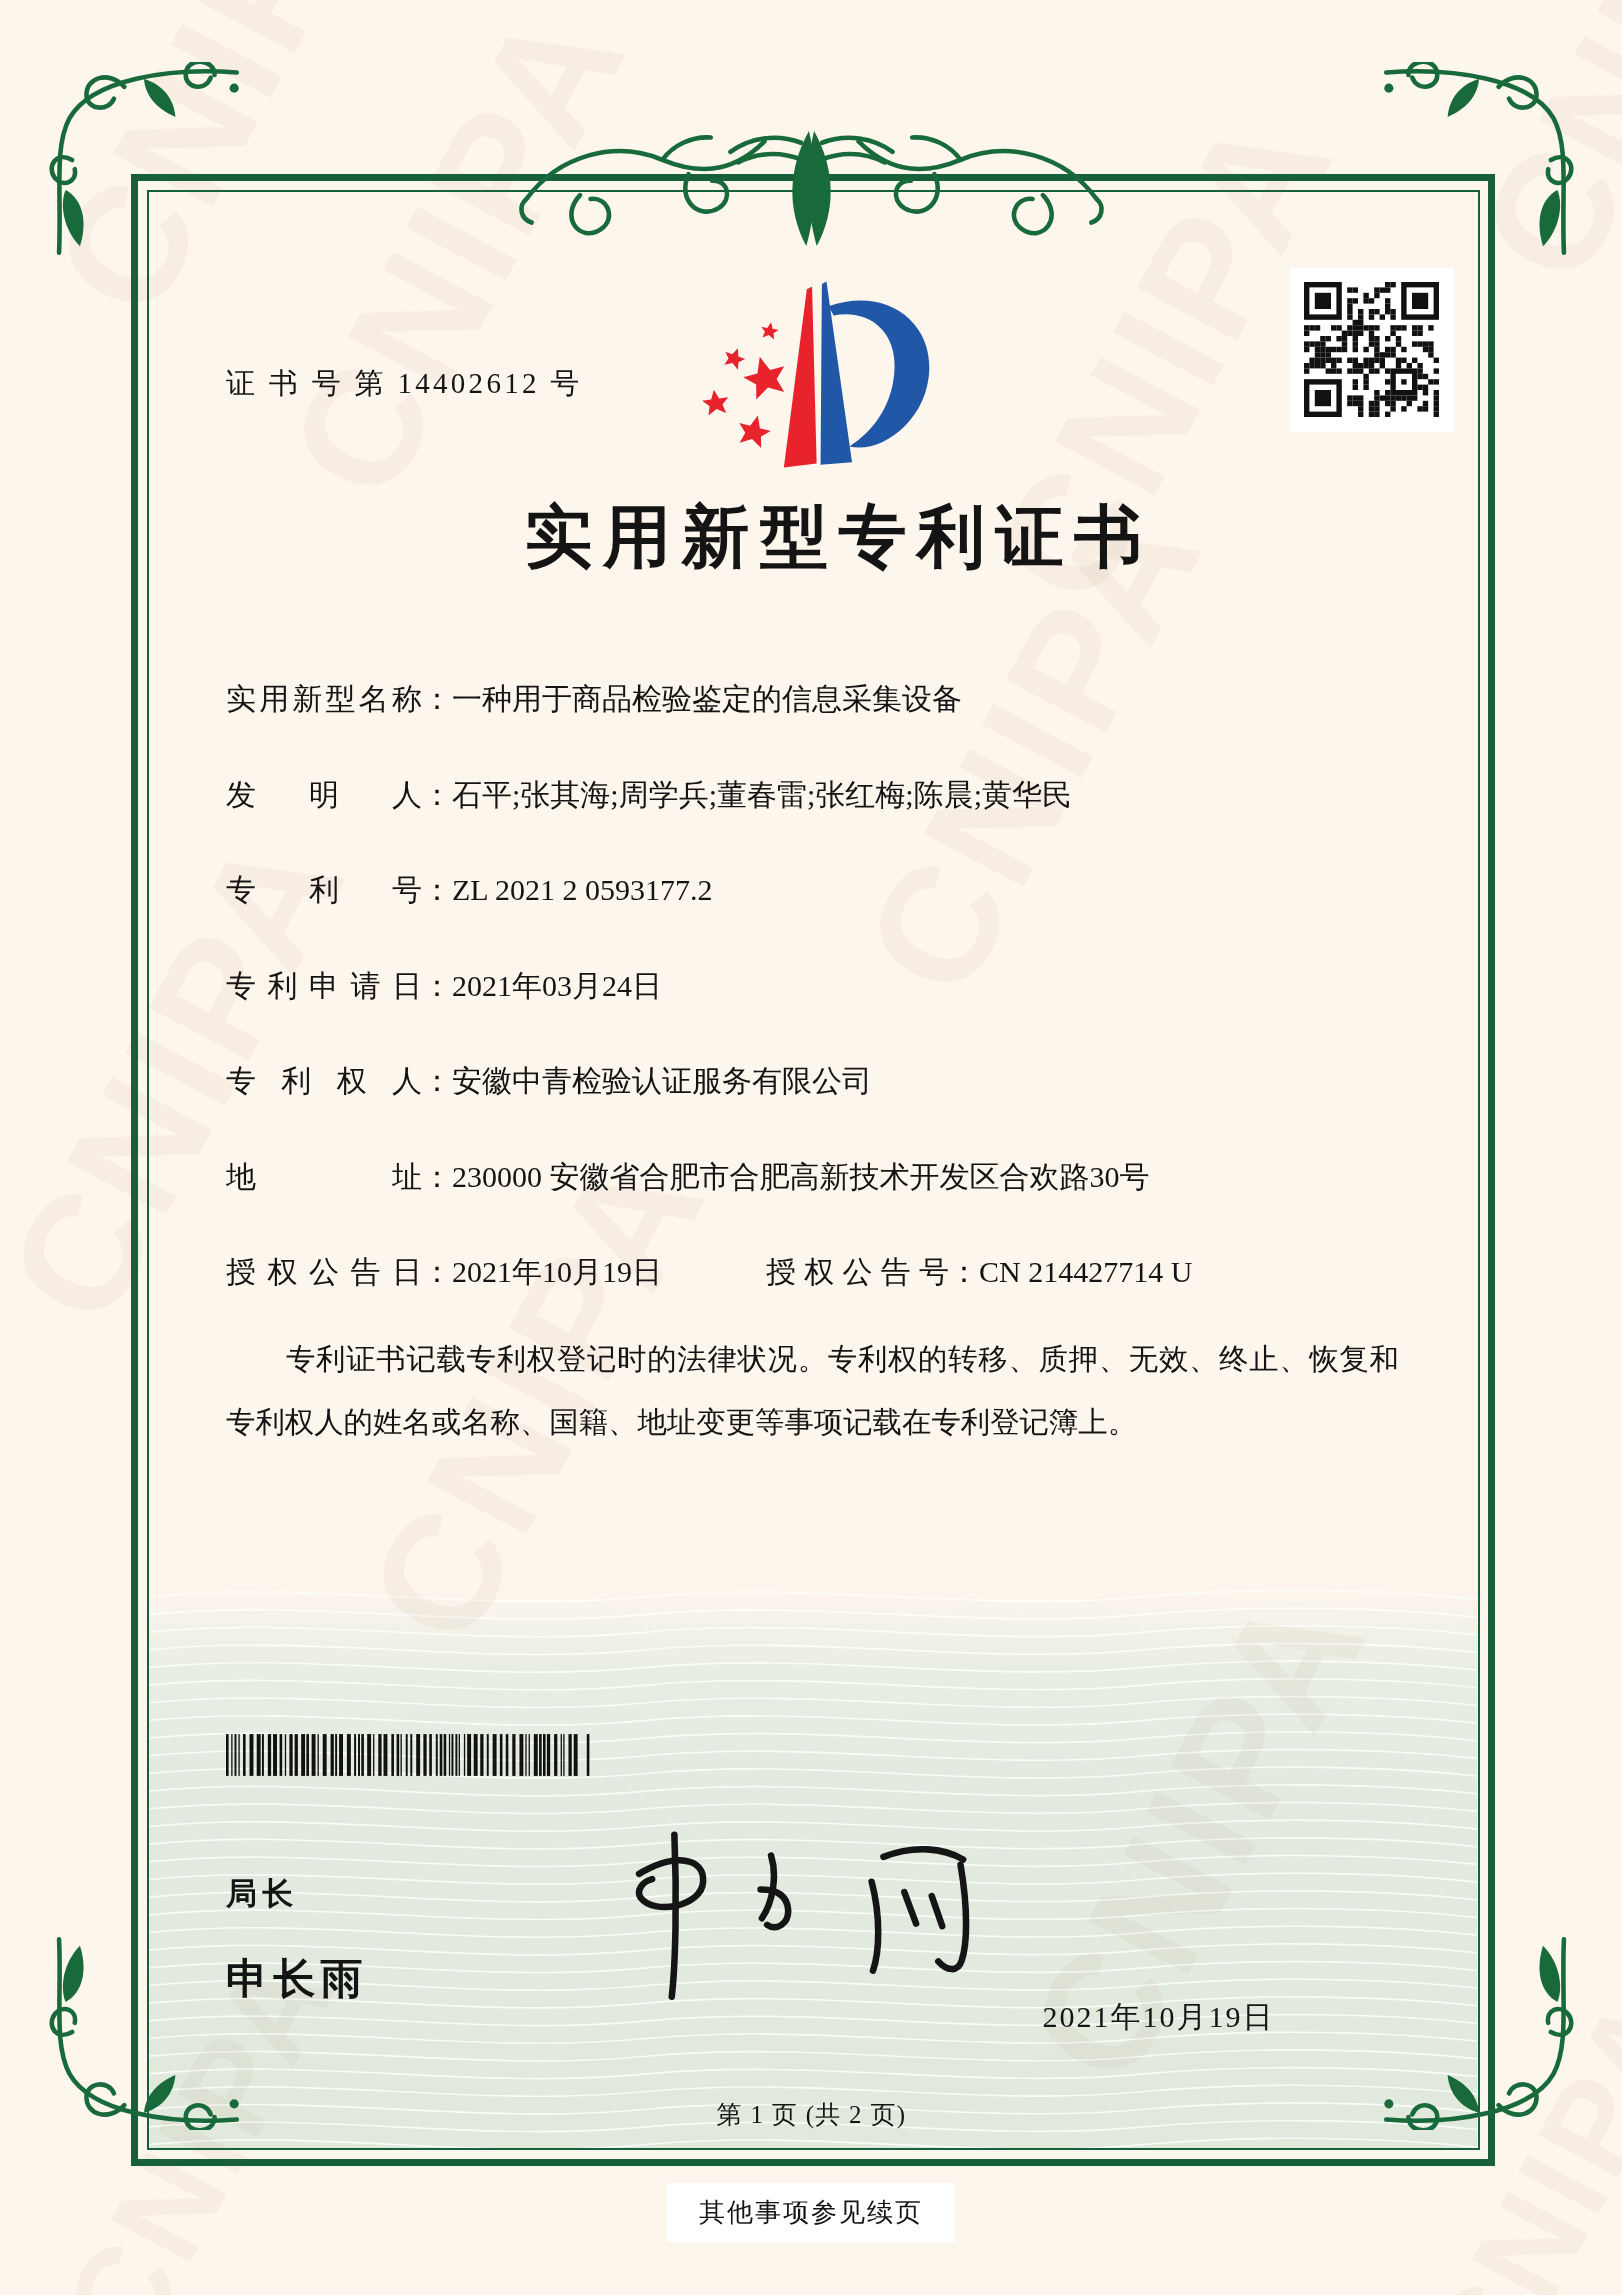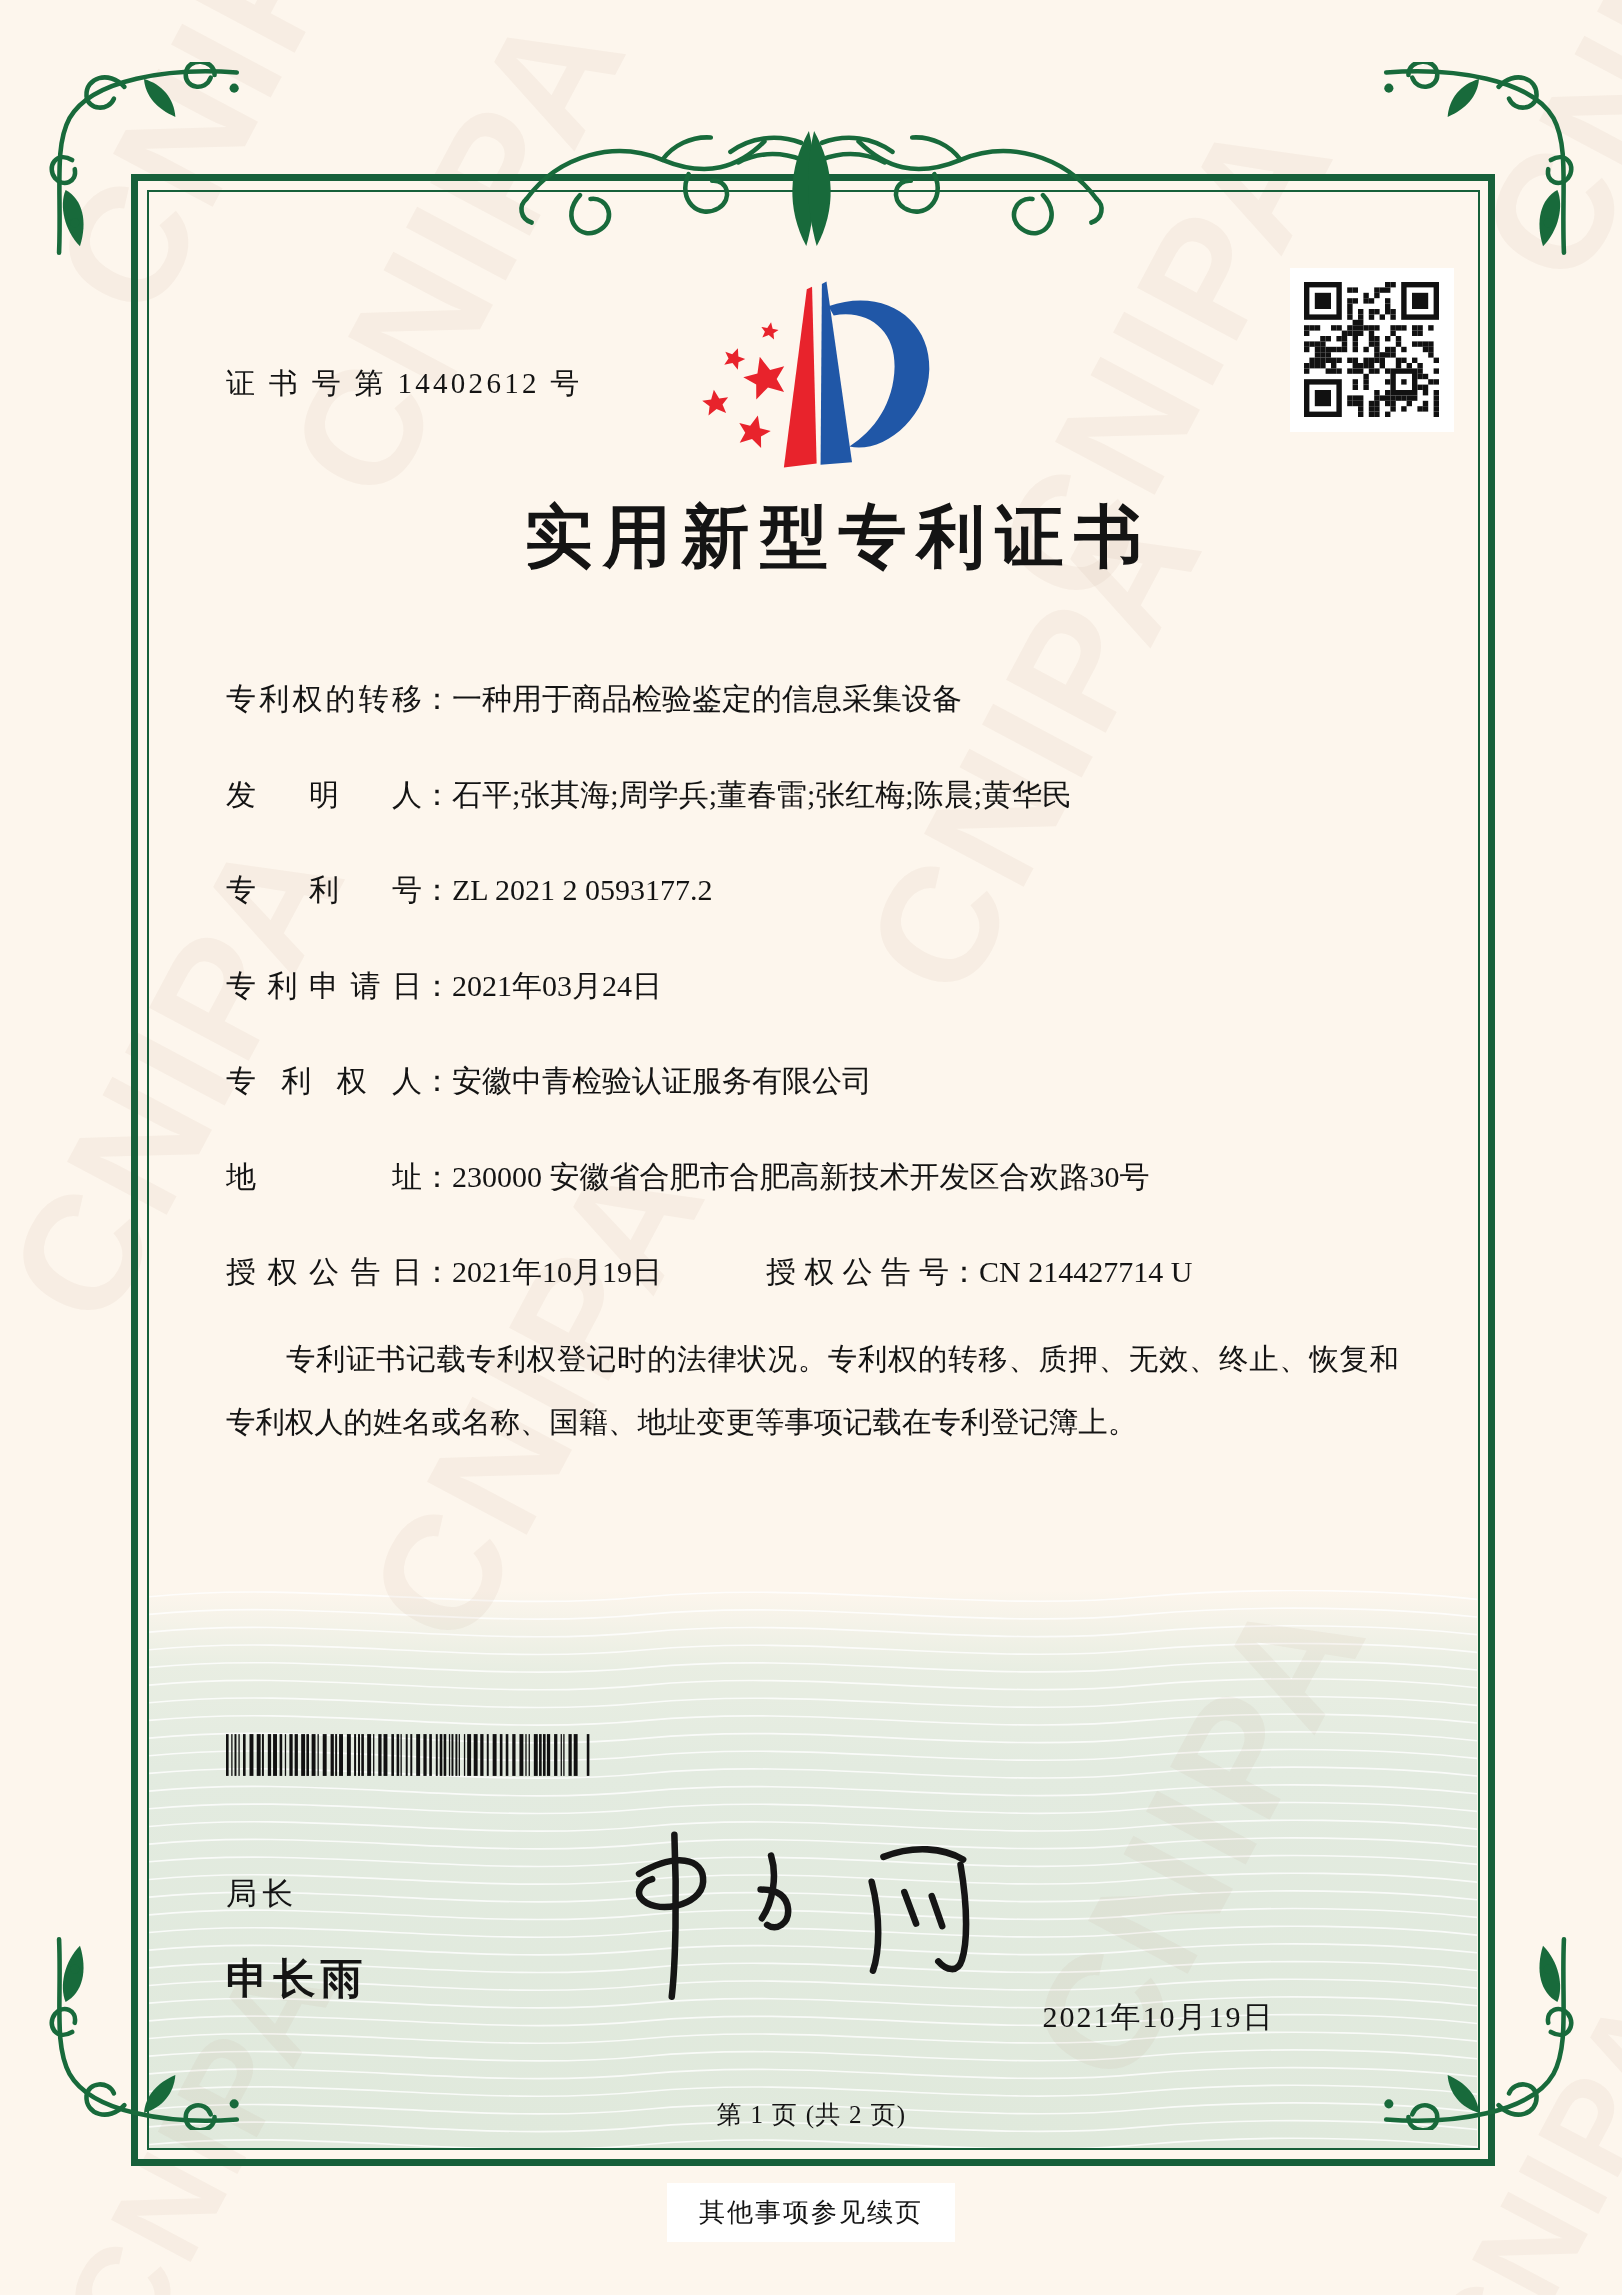--- a/index.html
+++ b/index.html
@@ -29,21 +29,21 @@
   .certno{left:226px;top:364px;font-size:29px;letter-spacing:3.3px;}
   .title{left:0;top:492px;width:1623px;text-align:center;font-size:68px;font-weight:700;
          letter-spacing:10.5px;margin-left:27px;}
   .row{left:226px;width:1171px;font-size:30px;white-space:nowrap;}
   .lbl{display:inline-block;width:196px;text-align:justify;text-align-last:justify;vertical-align:top;}
   .lbl2{display:inline-block;width:183px;text-align:justify;text-align-last:justify;vertical-align:top;}
   .grp2{position:absolute;left:540px;top:0;}
   .paras{left:226px;top:1328px;width:1173px;font-size:29.4px;line-height:63px;text-align:justify;}
   .paras p{margin:0;text-indent:60px;}
   .qrbox{left:1290px;top:268px;width:164px;height:164px;background:#ffffff;z-index:4;}
-  .sigtitle{left:226px;top:1873px;font-size:31px;font-weight:400;letter-spacing:5.2px;}
+  .sigtitle{left:226px;top:1873px;font-size:31px;font-weight:700;letter-spacing:5.2px;}
   .signame{left:226px;top:1951px;font-size:42px;font-weight:600;letter-spacing:5.2px;}
   .dateline{left:1008px;top:1997px;width:301px;font-size:30px;letter-spacing:2px;text-align:center;}
   .pageinfo{left:0;top:2098px;width:1623px;text-align:center;font-size:25px;letter-spacing:1.3px;}
   .footnote{left:667px;top:2183px;width:288px;height:59px;background:#ffffff;z-index:5;
       text-align:center;font-size:26px;line-height:59px;letter-spacing:2px;}
 </style>
 </head>
 <body>
 
 <svg width="0" height="0" style="position:absolute" aria-hidden="true">
@@ -366,21 +366,21 @@
       <rect x="96" y="192" width="8" height="8" fill="#111"></rect>
       <rect x="104" y="192" width="8" height="8" fill="#111"></rect>
       <rect x="120" y="192" width="8" height="8" fill="#111"></rect>
       <rect x="192" y="192" width="8" height="8" fill="#111"></rect>
     </svg>
 </div>
 
 <div class="content title">实用新型专利证书</div>
 
 <div class="content row" style="top:679px">
-  <span class="lbl">专利权的转移</span><span>：</span><span>一种用于商品检验鉴定的信息采集设备</span>
+  <span class="lbl">实用新型名称</span><span>：</span><span>一种用于商品检验鉴定的信息采集设备</span>
 </div>
 <div class="content row" style="top:775px">
   <span class="lbl">发明人</span><span>：</span><span>石平;张其海;周学兵;董春雷;张红梅;陈晨;黄华民</span>
 </div>
 <div class="content row" style="top:870px">
   <span class="lbl">专利号</span><span>：</span><span>ZL 2021 2 0593177.2</span>
 </div>
 <div class="content row" style="top:966px">
   <span class="lbl">专利申请日</span><span>：</span><span>2021年03月24日</span>
 </div>

